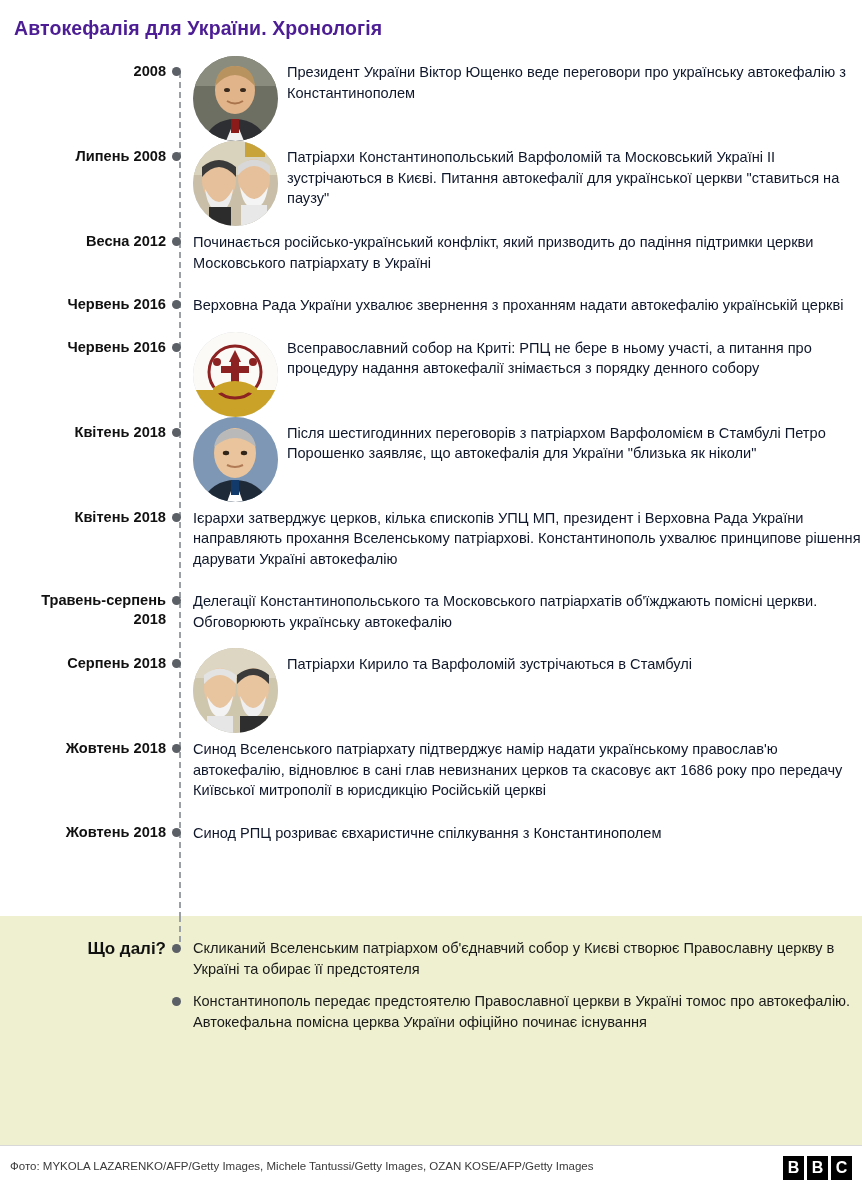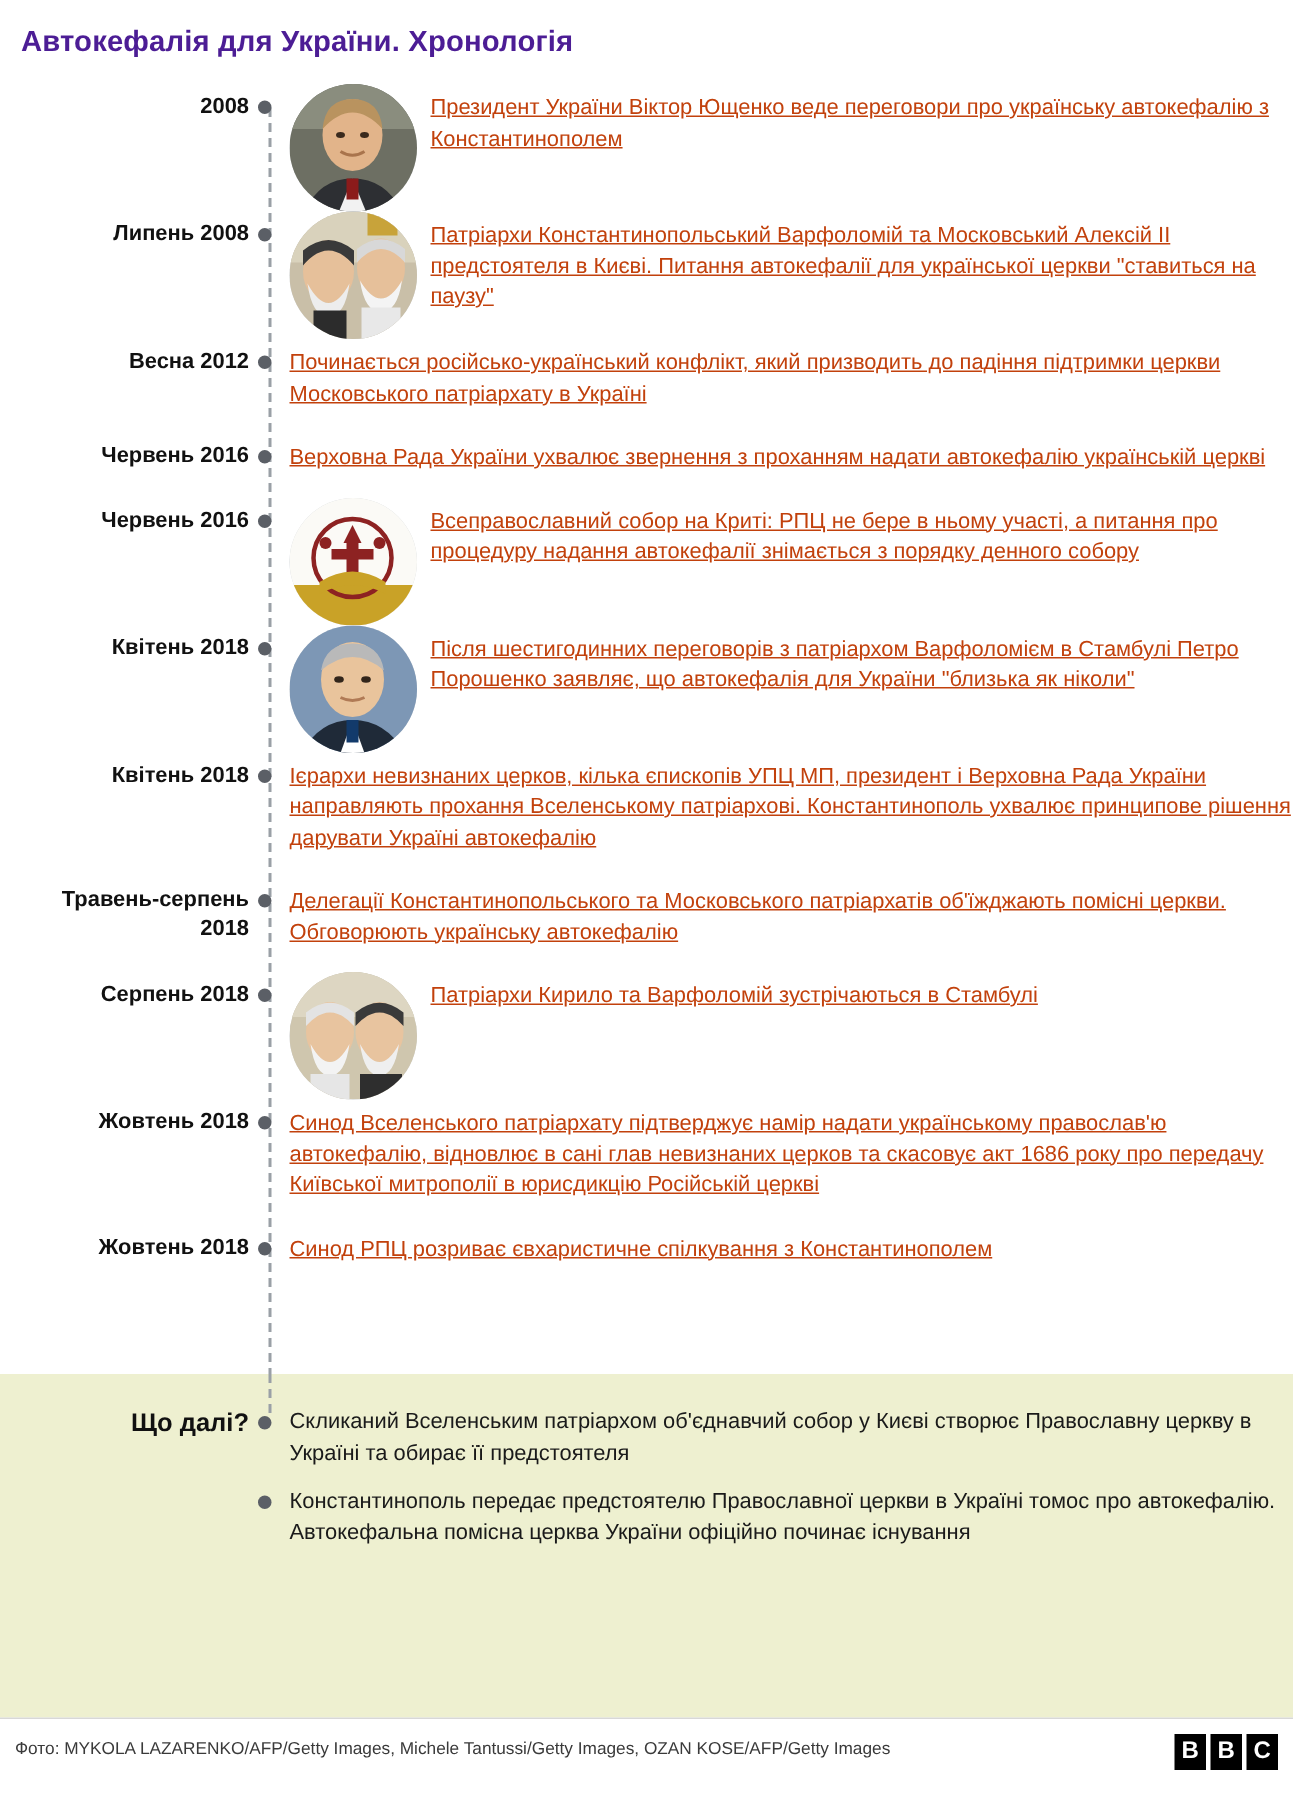--- a/index.html
+++ b/index.html
@@ -94,23 +94,22 @@
     margin-top: -6px;
     margin-right: 9px;
     overflow: hidden;
     position: relative;
     background: #cfd3d6;
   }
   .photo svg { display:block; width:85px; height:85px; }
   .text {
     font-size: 14.6px;
     line-height: 20.5px;
-    color: #c2410c;
+    color: #0f172a;
     padding-top: 0px;
-    text-decoration: underline;
   }
   
   .panel {
     position: absolute;
     left: 0;
     top: 916px;
     width: 862px;
     height: 264px;
     background: #eef0d0;
   }
@@ -238,21 +237,21 @@
             <path d="M9 36 q17 -20 34 0 l0 -10 q-17 -14 -34 0z" fill="#3a3a3a"></path>
             <path d="M12 48 q14 26 28 0 q-3 22 -14 22 q-11 0 -14 -22z" fill="#ededed"></path>
             <ellipse cx="61" cy="38" rx="16" ry="20" fill="#e6c09a"></ellipse>
             <path d="M45 34 q16 -18 32 0 l0 -9 q-16 -13 -32 0z" fill="#d8d8d8"></path>
             <path d="M47 46 q14 24 28 0 q-3 21 -14 21 q-11 0 -14 -21z" fill="#f4f4f4"></path>
             <rect x="52" y="0" width="20" height="16" fill="#c8a33a"></rect>
             <rect x="16" y="66" width="22" height="19" fill="#2c2c2c"></rect>
             <rect x="48" y="64" width="26" height="21" fill="#e8e8e8"></rect>
           </svg>
         </div>
-        <div class="text">Патріархи Константинопольський Варфоломій та Московський Алексій II предстоятеля в Києві. Питання автокефалії для української церкви "ставиться на паузу"</div>
+        <div class="text">Патріархи Константинопольський Варфоломій та Московський Україні II зустрічаються в Києві. Питання автокефалії для української церкви "ставиться на паузу"</div>
       </div>
     </div>
 
     <div class="row" style="margin-bottom:22px;">
       <div class="date">
         <span>Весна 2012</span>
       </div>
       <div class="dot-col">
           <div class="dot"></div>
         </div>
@@ -324,21 +323,21 @@
     </div>
 
     <div class="row" style="margin-bottom:22px;">
       <div class="date">
         <span>Квітень 2018</span>
       </div>
       <div class="dot-col">
           <div class="dot"></div>
         </div>
       <div class="content">
-        <div class="text">Ієрархи невизнаних церков, кілька єпископів УПЦ МП, президент і Верховна Рада України направляють прохання Вселенському патріархові. Константинополь ухвалює принципове рішення дарувати Україні автокефалію</div>
+        <div class="text">Ієрархи затверджує церков, кілька єпископів УПЦ МП, президент і Верховна Рада України направляють прохання Вселенському патріархові. Константинополь ухвалює принципове рішення дарувати Україні автокефалію</div>
       </div>
     </div>
 
     <div class="row" style="margin-bottom:22px;">
       <div class="date">
         <span>Травень-серпень</span>
         <span class="sub">2018</span>
       </div>
       <div class="dot-col">
           <div class="dot"></div>

